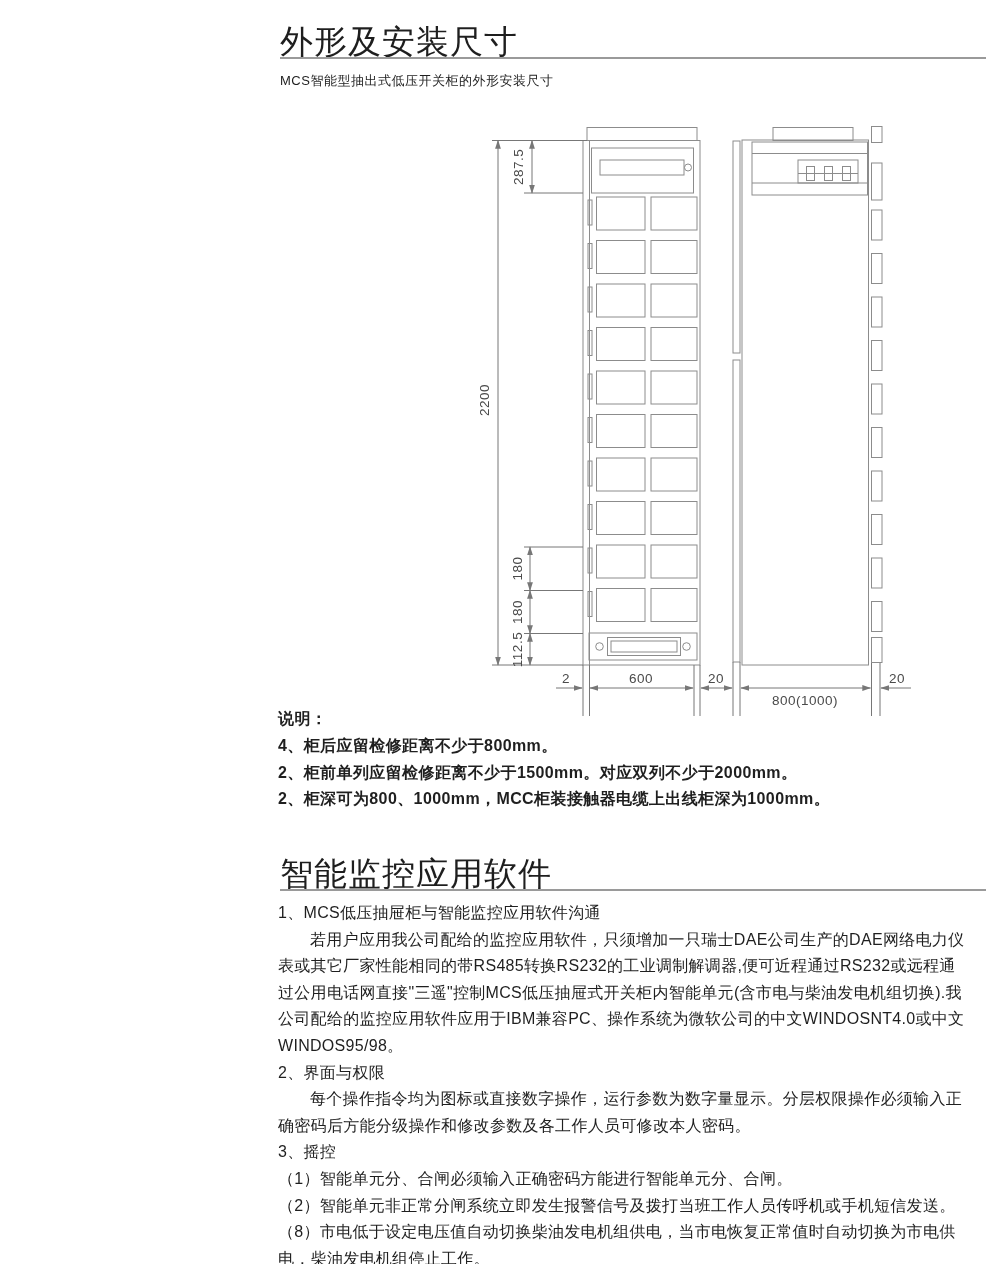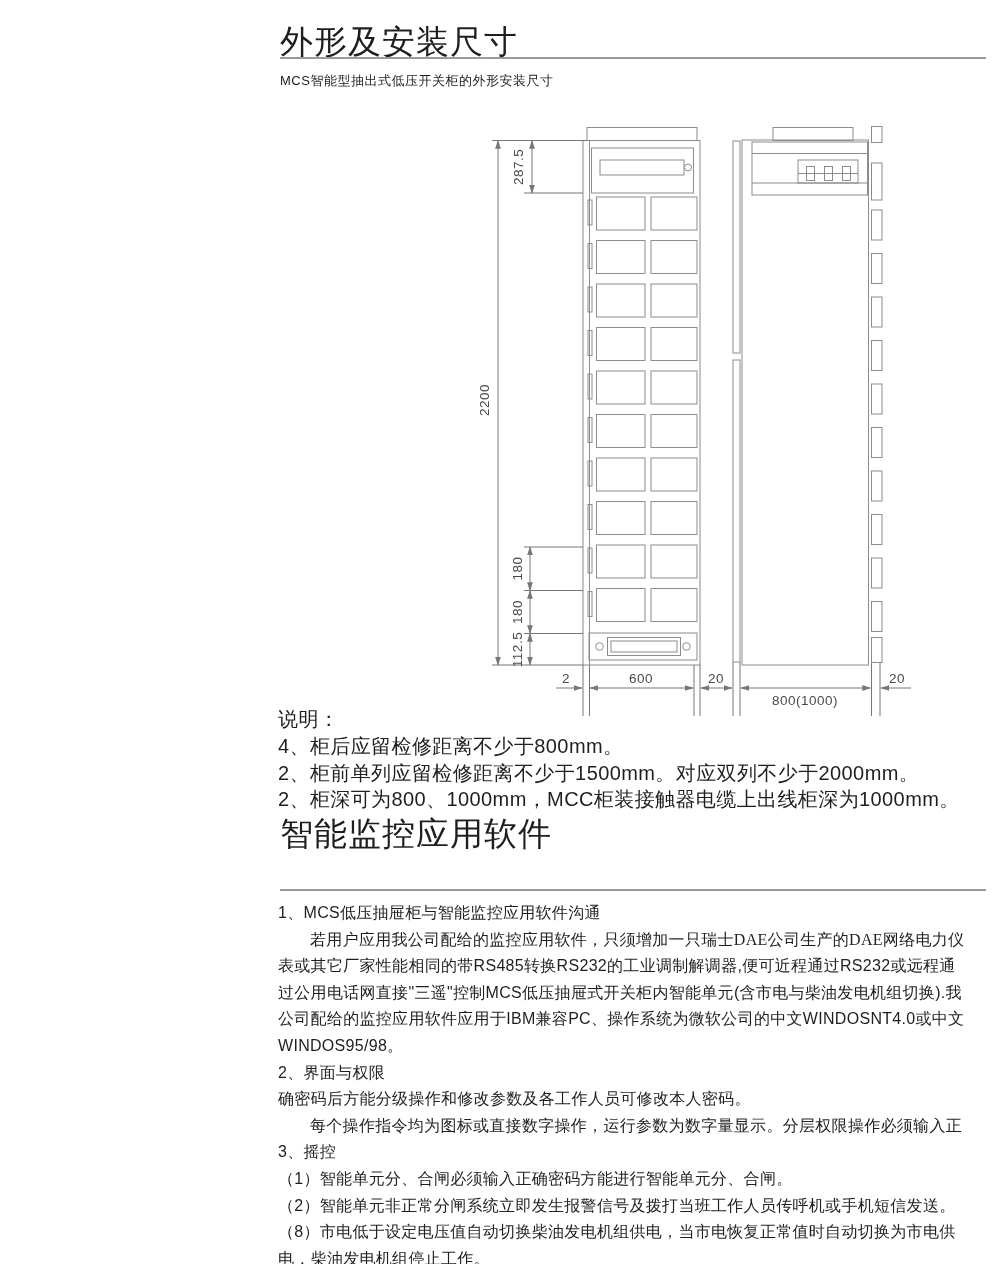--- a/index.html
+++ b/index.html
@@ -13,29 +13,29 @@
     left:280px;width:705px;font-size:33px;letter-spacing:1px;
     color:#1e1e1e;white-space:nowrap;
   }
   .sec-rule{
     left:280px;width:706px;height:2px;background:#9a9a9a;
   }
   .subtitle{
     left:280px;font-size:13px;color:#1f1f1f;white-space:nowrap;letter-spacing:.5px;
   }
   .notes{
-    left:278px;top:706px;width:712px;font-size:20px;line-height:26.8px;
-    color:#1f1f1f;letter-spacing:.4px;
+    left:278px;top:706px;width:712px;font-size:16px;line-height:26.8px;
+    color:#1f1f1f;letter-spacing:.4px;font-weight:bold;
   }
   .paras{
     left:278px;top:900px;width:712px;font-size:16px;line-height:26.6px;
     color:#1f1f1f;letter-spacing:.3px;
   }
   .pline{white-space:nowrap;}
-  .indent{padding-left:32px;font-family:Liberation Serif, serif;}
+  .indent{padding-left:32px;}
   svg text{
     font-family:"Liberation Sans","DejaVu Sans",sans-serif;
     font-size:13.5px;fill:#4a4a4a;letter-spacing:.5px;
   }
   .ln{stroke:#8c8c8c;stroke-width:1;fill:none;}
   .dim{stroke:#777777;stroke-width:1;fill:none;}
 </style>
 </head>
 <body>
 
@@ -202,31 +202,31 @@
   </g>
 </svg>
 
 <div class="abs notes">
   <div class="pline">说明：</div>
   <div class="pline">4、柜后应留检修距离不少于800mm。</div>
   <div class="pline">2、柜前单列应留检修距离不少于1500mm。对应双列不少于2000mm。</div>
   <div class="pline">2、柜深可为800、1000mm，MCC柜装接触器电缆上出线柜深为1000mm。</div>
 </div>
 
-<div class="abs sec-title" style="top:812px;">智能监控应用软件</div>
+<div class="abs sec-title" style="top:852px;">智能监控应用软件</div>
 <div class="abs sec-rule" style="top:889px;"></div>
 
 <div class="abs paras">
   <div class="pline">1、MCS低压抽屉柜与智能监控应用软件沟通</div>
   <div class="pline indent">若用户应用我公司配给的监控应用软件，只须增加一只瑞士DAE公司生产的DAE网络电力仪</div>
   <div class="pline">表或其它厂家性能相同的带RS485转换RS232的工业调制解调器,便可近程通过RS232或远程通</div>
   <div class="pline">过公用电话网直接"三遥"控制MCS低压抽屉式开关柜内智能单元(含市电与柴油发电机组切换).我</div>
   <div class="pline">公司配给的监控应用软件应用于IBM兼容PC、操作系统为微软公司的中文WINDOSNT4.0或中文</div>
   <div class="pline">WINDOS95/98。</div>
   <div class="pline">2、界面与权限</div>
+  <div class="pline indent">每个操作指令均为图标或直接数字操作，运行参数为数字量显示。分层权限操作必须输入正</div>
   <div class="pline">确密码后方能分级操作和修改参数及各工作人员可修改本人密码。</div>
-  <div class="pline indent">每个操作指令均为图标或直接数字操作，运行参数为数字量显示。分层权限操作必须输入正</div>
   <div class="pline">3、摇控</div>
   <div class="pline">（1）智能单元分、合闸必须输入正确密码方能进行智能单元分、合闸。</div>
   <div class="pline">（2）智能单元非正常分闸系统立即发生报警信号及拨打当班工作人员传呼机或手机短信发送。</div>
   <div class="pline">（8）市电低于设定电压值自动切换柴油发电机组供电，当市电恢复正常值时自动切换为市电供</div>
   <div class="pline">电，柴油发电机组停止工作。</div>
 </div>
 
 </body></html>

